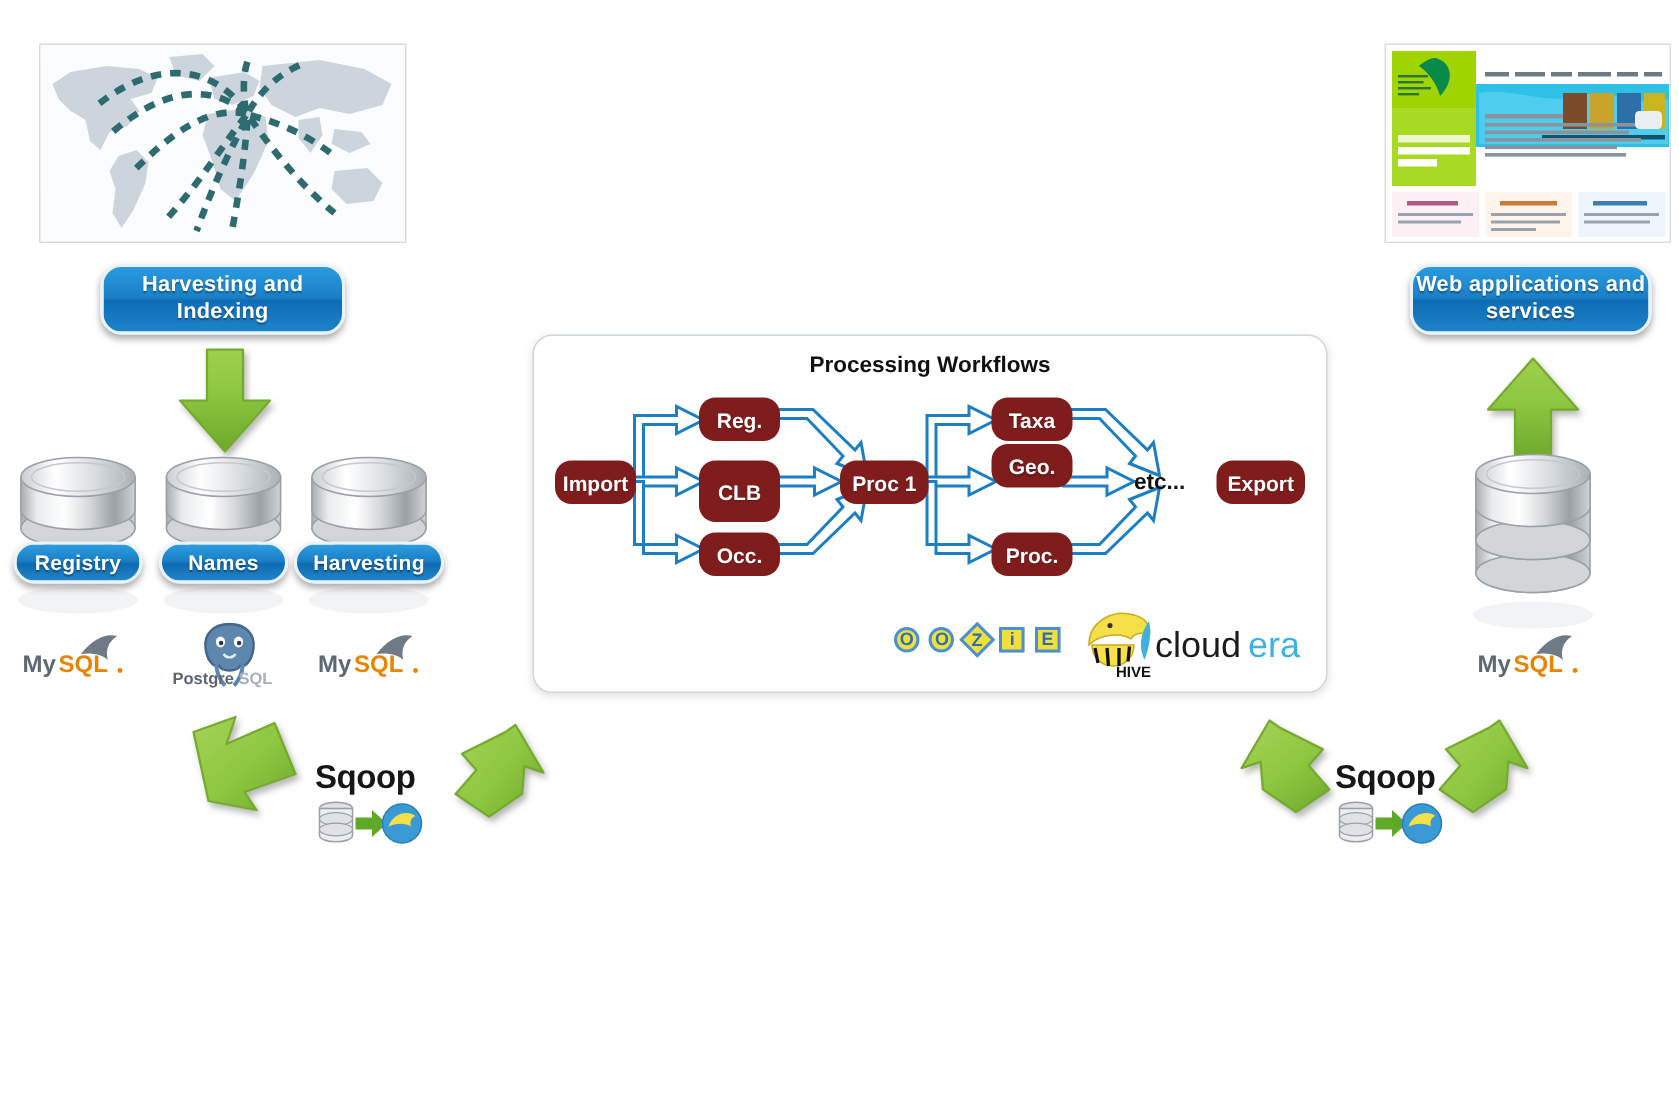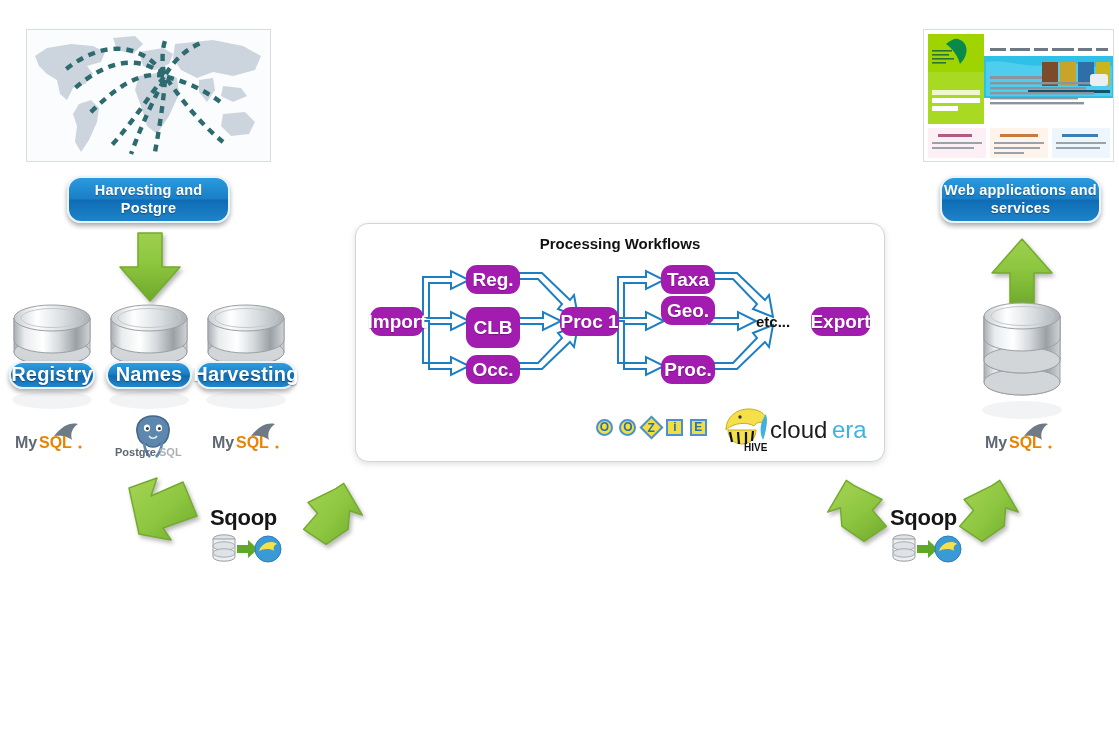--- a/index.html
+++ b/index.html
@@ -21,21 +21,21 @@
     color:#ffffff;
     text-align:center;
     display:flex;align-items:center;justify-content:center;
     box-shadow:0 3px 5px rgba(0,0,0,.33);
     font-weight:bold;
     letter-spacing:.2px;
     text-shadow:0 1px 1px rgba(0,0,0,.35);
     line-height:1.18;
   }
   .pill-lg{font-size:14.5px;border-radius:14px;}
-  .pill-db{font-size:20px;border-radius:16px;
+  .pill-db{font-size:14px;border-radius:16px;
     background:linear-gradient(180deg,#2e9ee0 0%,#1a7ec4 46%,#0f6ab1 54%,#2186cb 100%);}
 
   
   .garrow{filter:drop-shadow(2px 3px 2px rgba(0,0,0,.28));}
 
   
   .cyl{display:block;}
 
   
   .panel{
@@ -44,22 +44,22 @@
     border:1px solid #cfd6dc;
     border-radius:13px;
     box-shadow:0 2px 6px rgba(0,0,0,.13);
   }
   .panel-title{
     position:absolute;left:0;right:0;top:11px;text-align:center;
     font-size:15px;font-weight:bold;color:#111;
   }
   .wf-node{
     position:absolute;box-sizing:border-box;
-    background:#a21caf;border-radius:11px;color:#fff;
-    font-size:19px;font-weight:bold;
+    background:#7f1d1d;border-radius:11px;color:#fff;
+    font-size:14px;font-weight:bold;
     display:flex;align-items:center;justify-content:center;
     text-shadow:0 1px 1px rgba(0,0,0,.25);
   }
   .etc{position:absolute;font-size:15px;font-weight:bold;color:#111;}
   .sqoop-word{font-size:22px;font-weight:bold;color:#161616;letter-spacing:-.3px;}
   .ooz-cell{
     display:inline-flex;align-items:center;justify-content:center;
     width:17px;height:17px;background:#f2df3a;color:#2a6fb5;
     font-size:12px;font-weight:bold;margin-right:2px;
     border:2px solid #4a90d9;box-sizing:border-box;
@@ -132,21 +132,21 @@
       <path d="M139 44 C 150 26, 162 18, 176 12"></path>
       <path d="M140 47 C 160 52, 178 60, 196 74"></path>
       <path d="M140 49 C 156 72, 174 94, 196 112"></path>
       <path d="M138 50 C 136 76, 132 100, 128 122"></path>
       <path d="M137 50 C 122 78, 112 102, 104 124"></path>
     </g>
   </svg>
 </div>
 
 <div class="abs pill pill-lg" style="left:67px;top:176px;width:163px;height:47px;">
-  <span>Harvesting and Postgre</span>
+  <span>Harvesting and Indexing</span>
 </div>
 
 <div class="abs garrow" style="left:116px;top:231px;">
   <svg width="68" height="72" viewBox="0 0 68 72">
     <path d="M22 2 L46 2 L46 36 L64 36 L34 70 L4 36 L22 36 Z" fill="url(#gGreen)" stroke="#75ab2d" stroke-width="1.5" stroke-linejoin="round"></path>
   </svg>
 </div>
 
 <div class="abs" style="left:8px;top:300px;">
   <svg class="cyl" width="88" height="112" viewBox="0 0 88 112">

